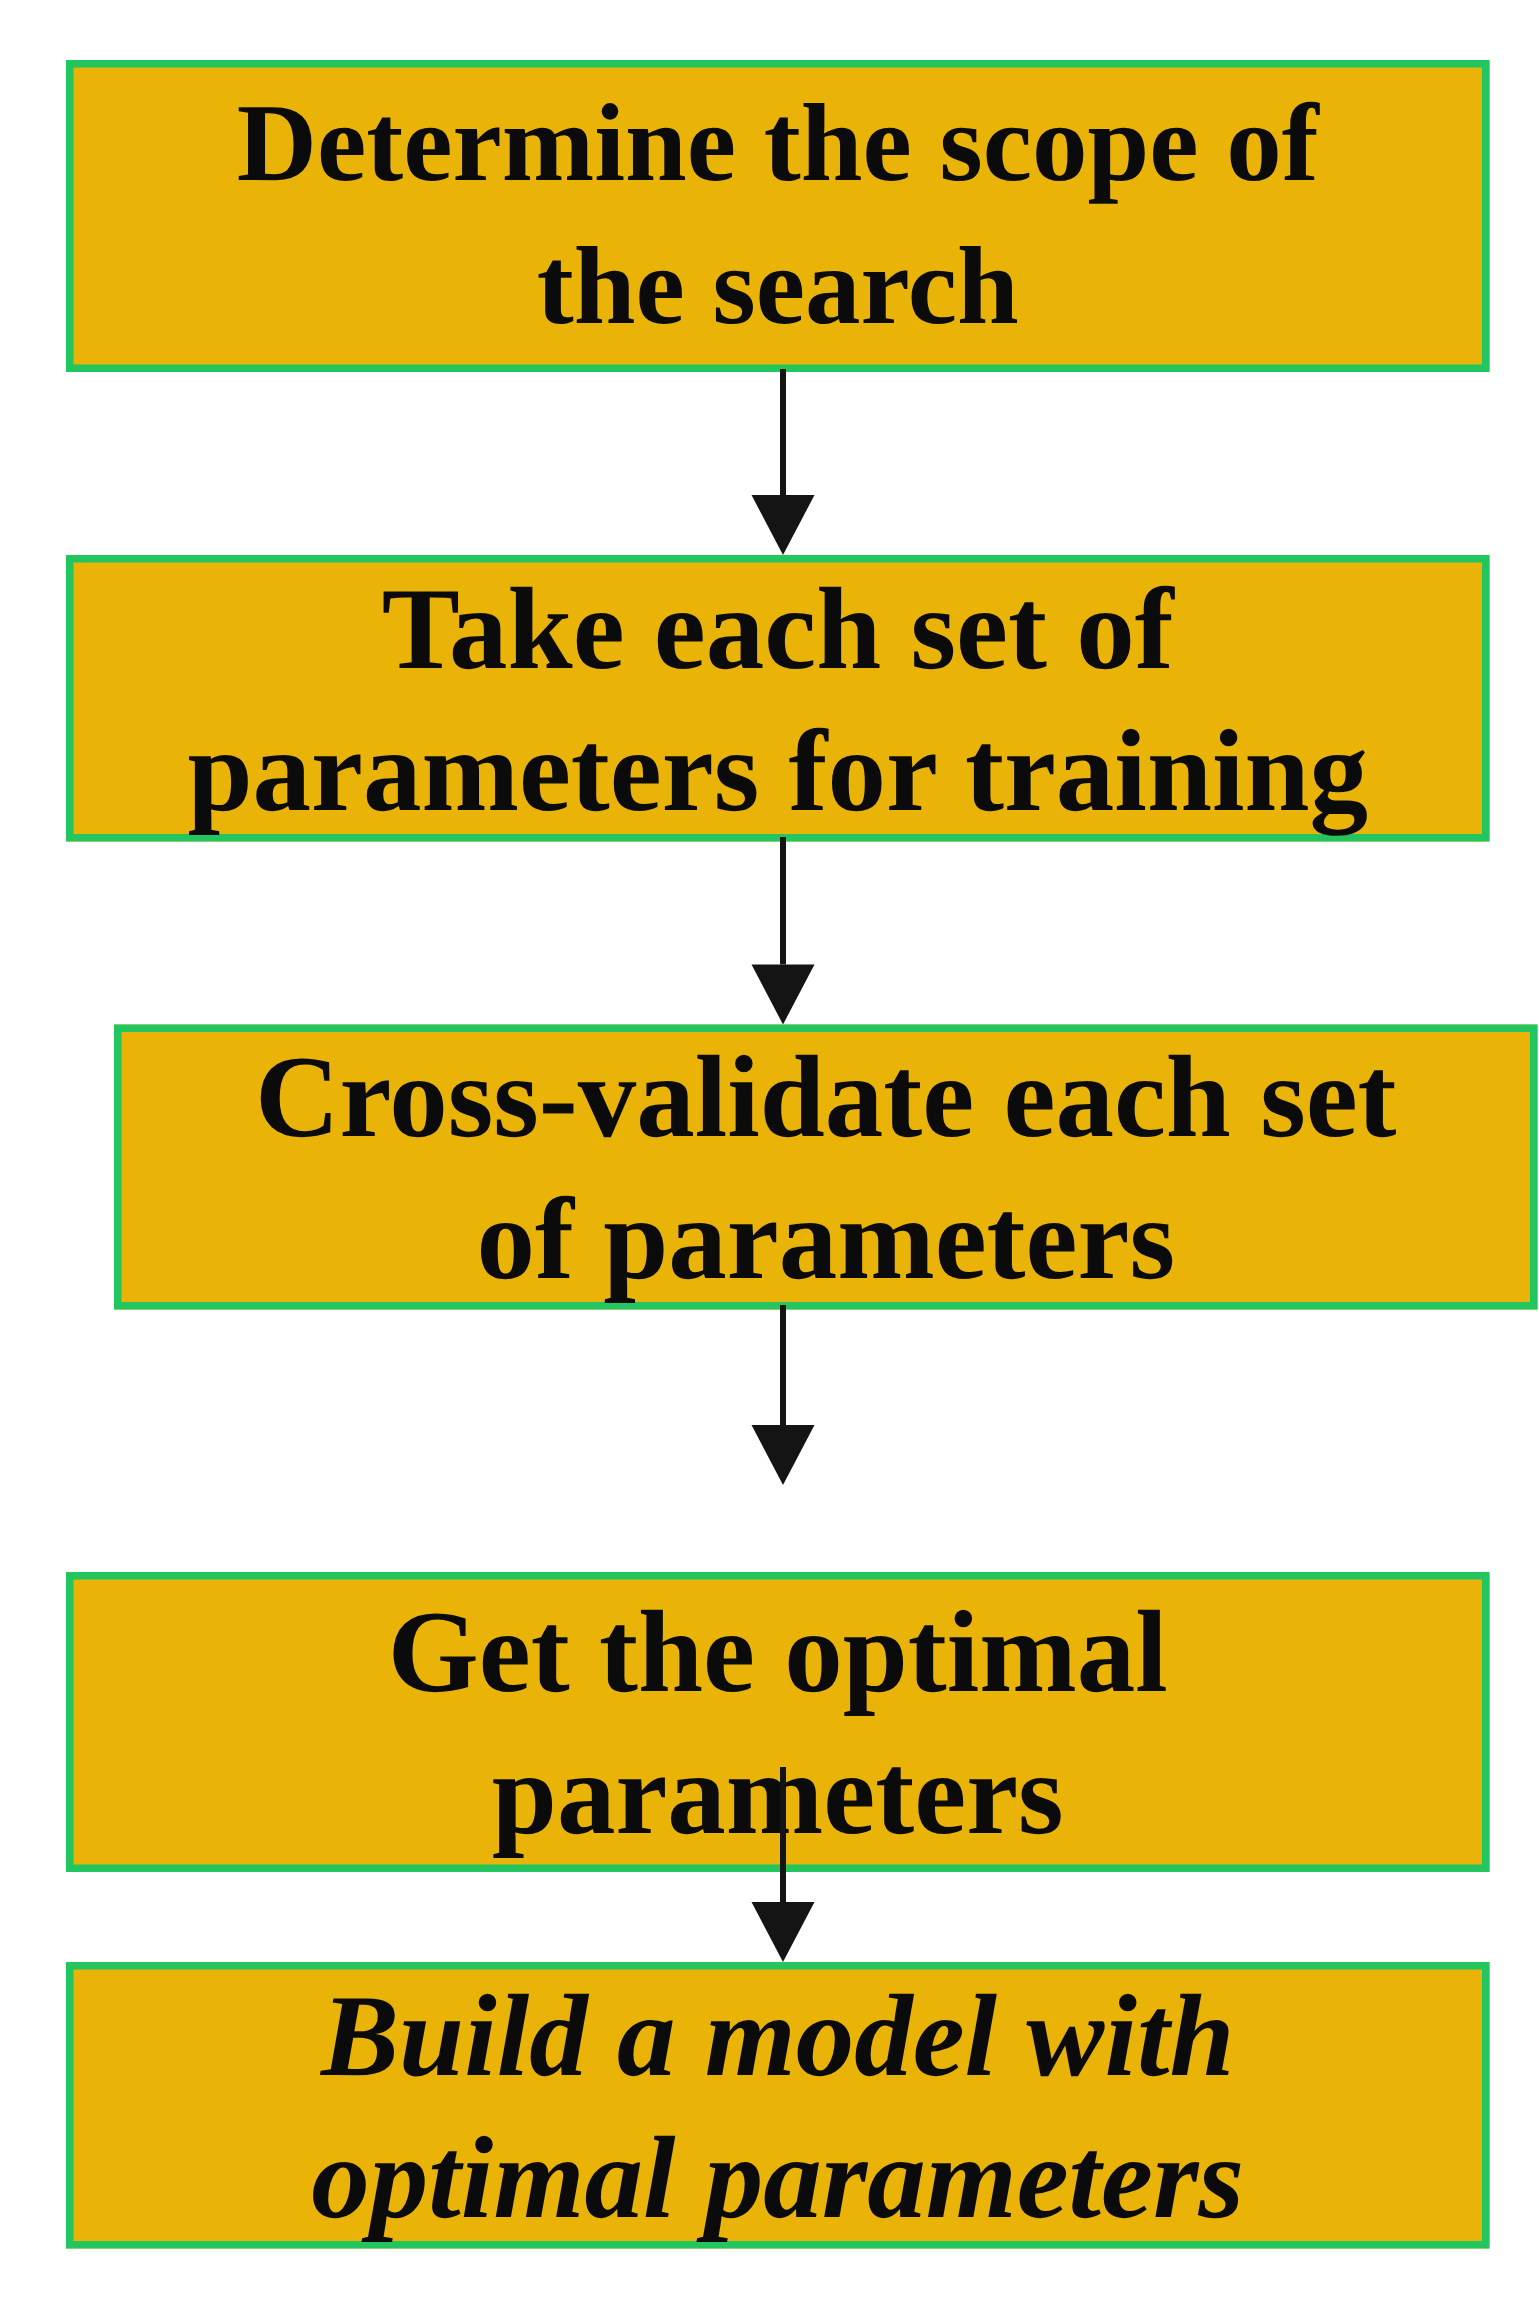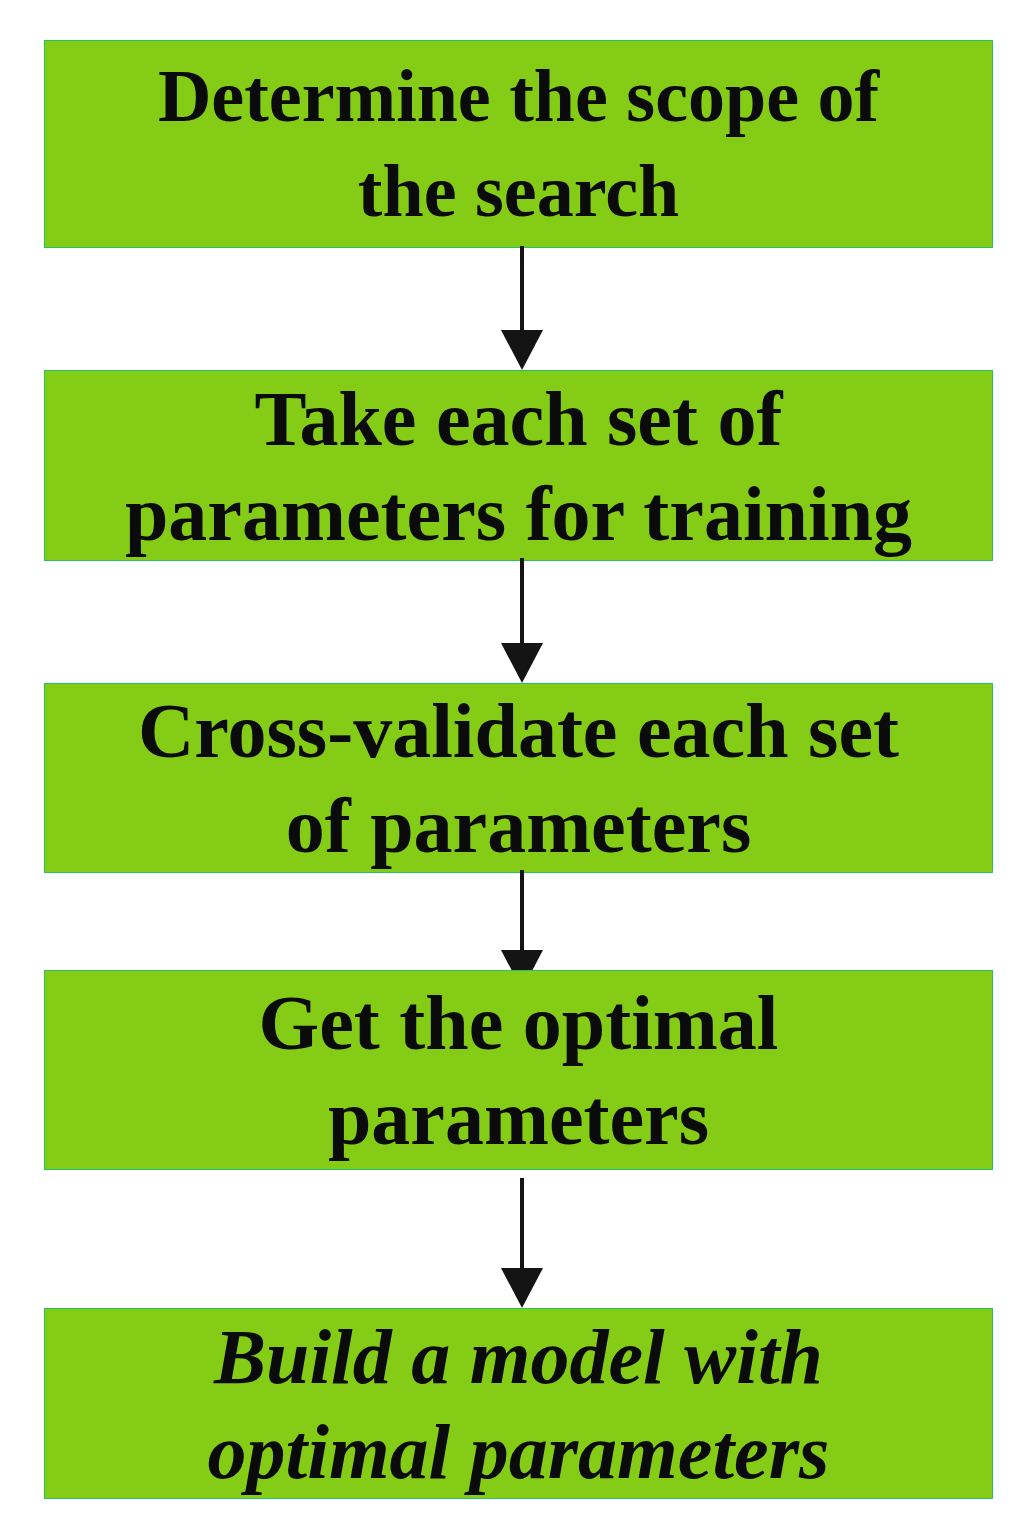--- a/index.html
+++ b/index.html
@@ -13,38 +13,38 @@
     height: 1539px;
     background: #ffffff;
     overflow: hidden;
     font-family: "Liberation Serif", "DejaVu Serif", serif;
   }
   .flow-box {
     position: absolute;
     left: 44px;
     width: 949px;
     box-sizing: border-box;
-    border: 1px solid #22c55e;
-    background: #84cc16;
+    border: 5px solid #22c55e;
+    background: #eab308;
     display: flex;
     align-items: center;
     justify-content: center;
     text-align: center;
   }
   .flow-label {
     font-weight: 700;
     color: #0b0b0b;
     line-height: 95px;
     white-space: pre-line;
     letter-spacing: 0px;
   }
   #box-1 { top: 40px;  height: 208px; }
   #box-2 { top: 370px; height: 191px; font-family: Liberation Serif, serif; }
-  #box-3 { top: 683px; height: 190px; }
-  #box-4 { top: 970px; height: 200px; }
+  #box-3 { top: 683px; height: 190px; margin-left: 32px; }
+  #box-4 { top: 1048px; height: 200px; }
   #box-5 { top: 1308px; height: 191px; font-style: italic; }
   #box-1 .flow-label { font-size: 74px; }
   #box-2 .flow-label, #box-3 .flow-label,
   #box-4 .flow-label, #box-5 .flow-label { font-size: 78px; }
 
   .flow-arrow {
     position: absolute;
     left: 500px;
     width: 43px;
     display: flex;

